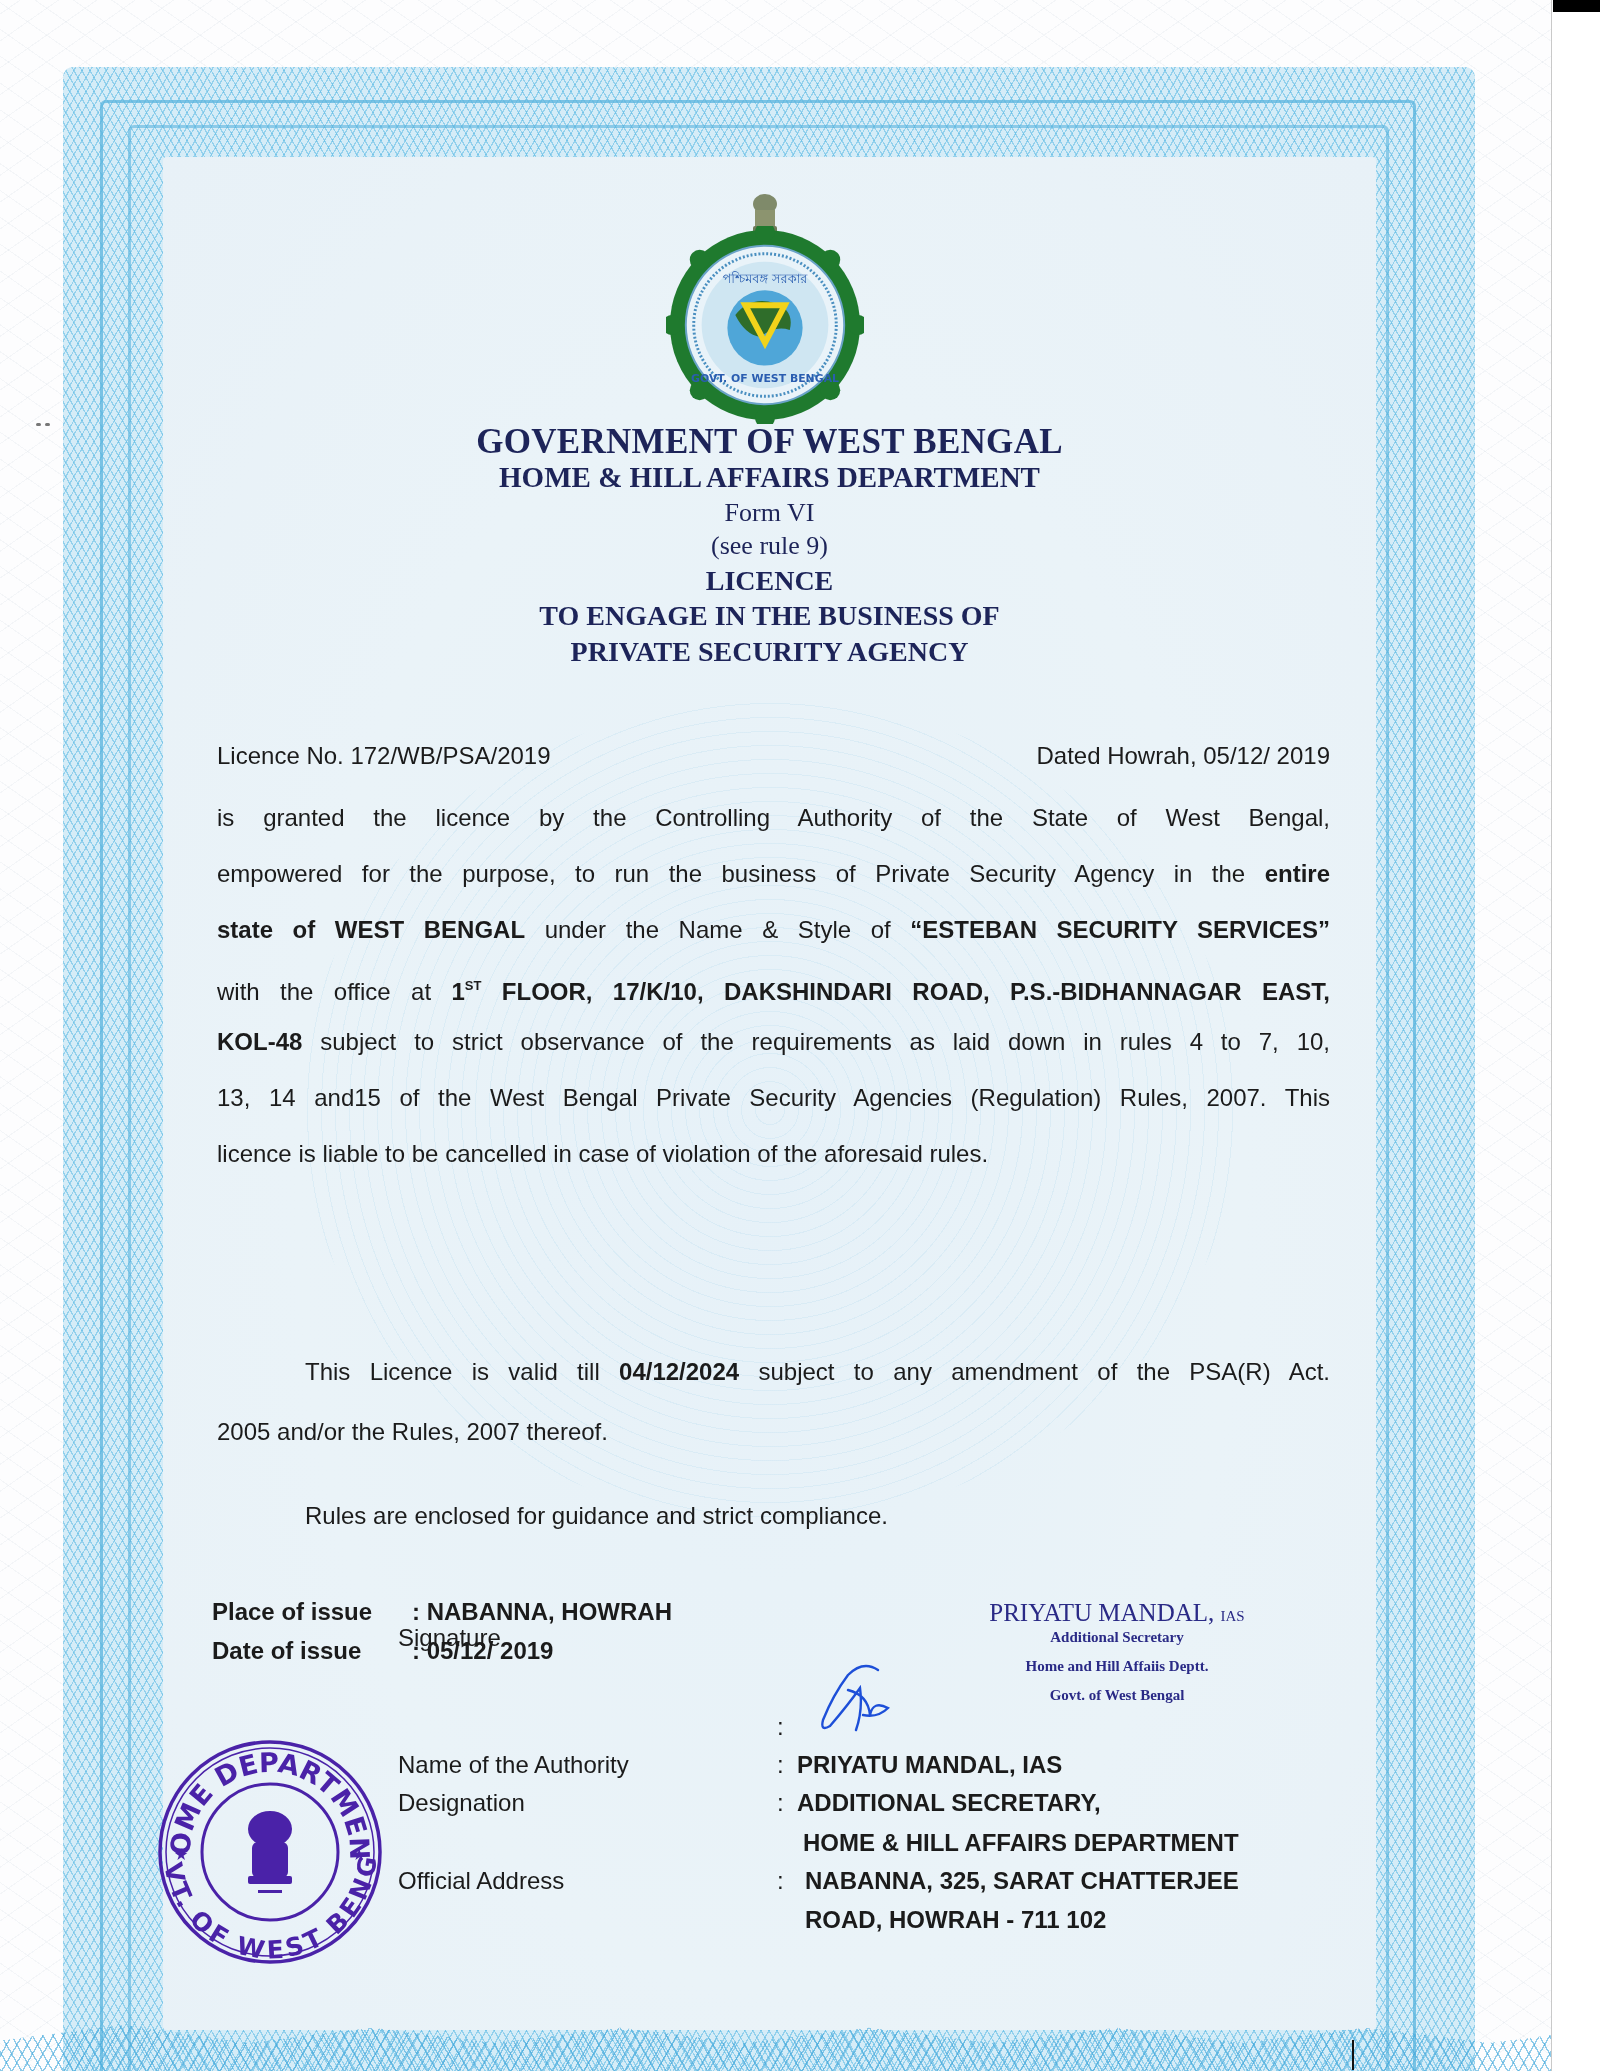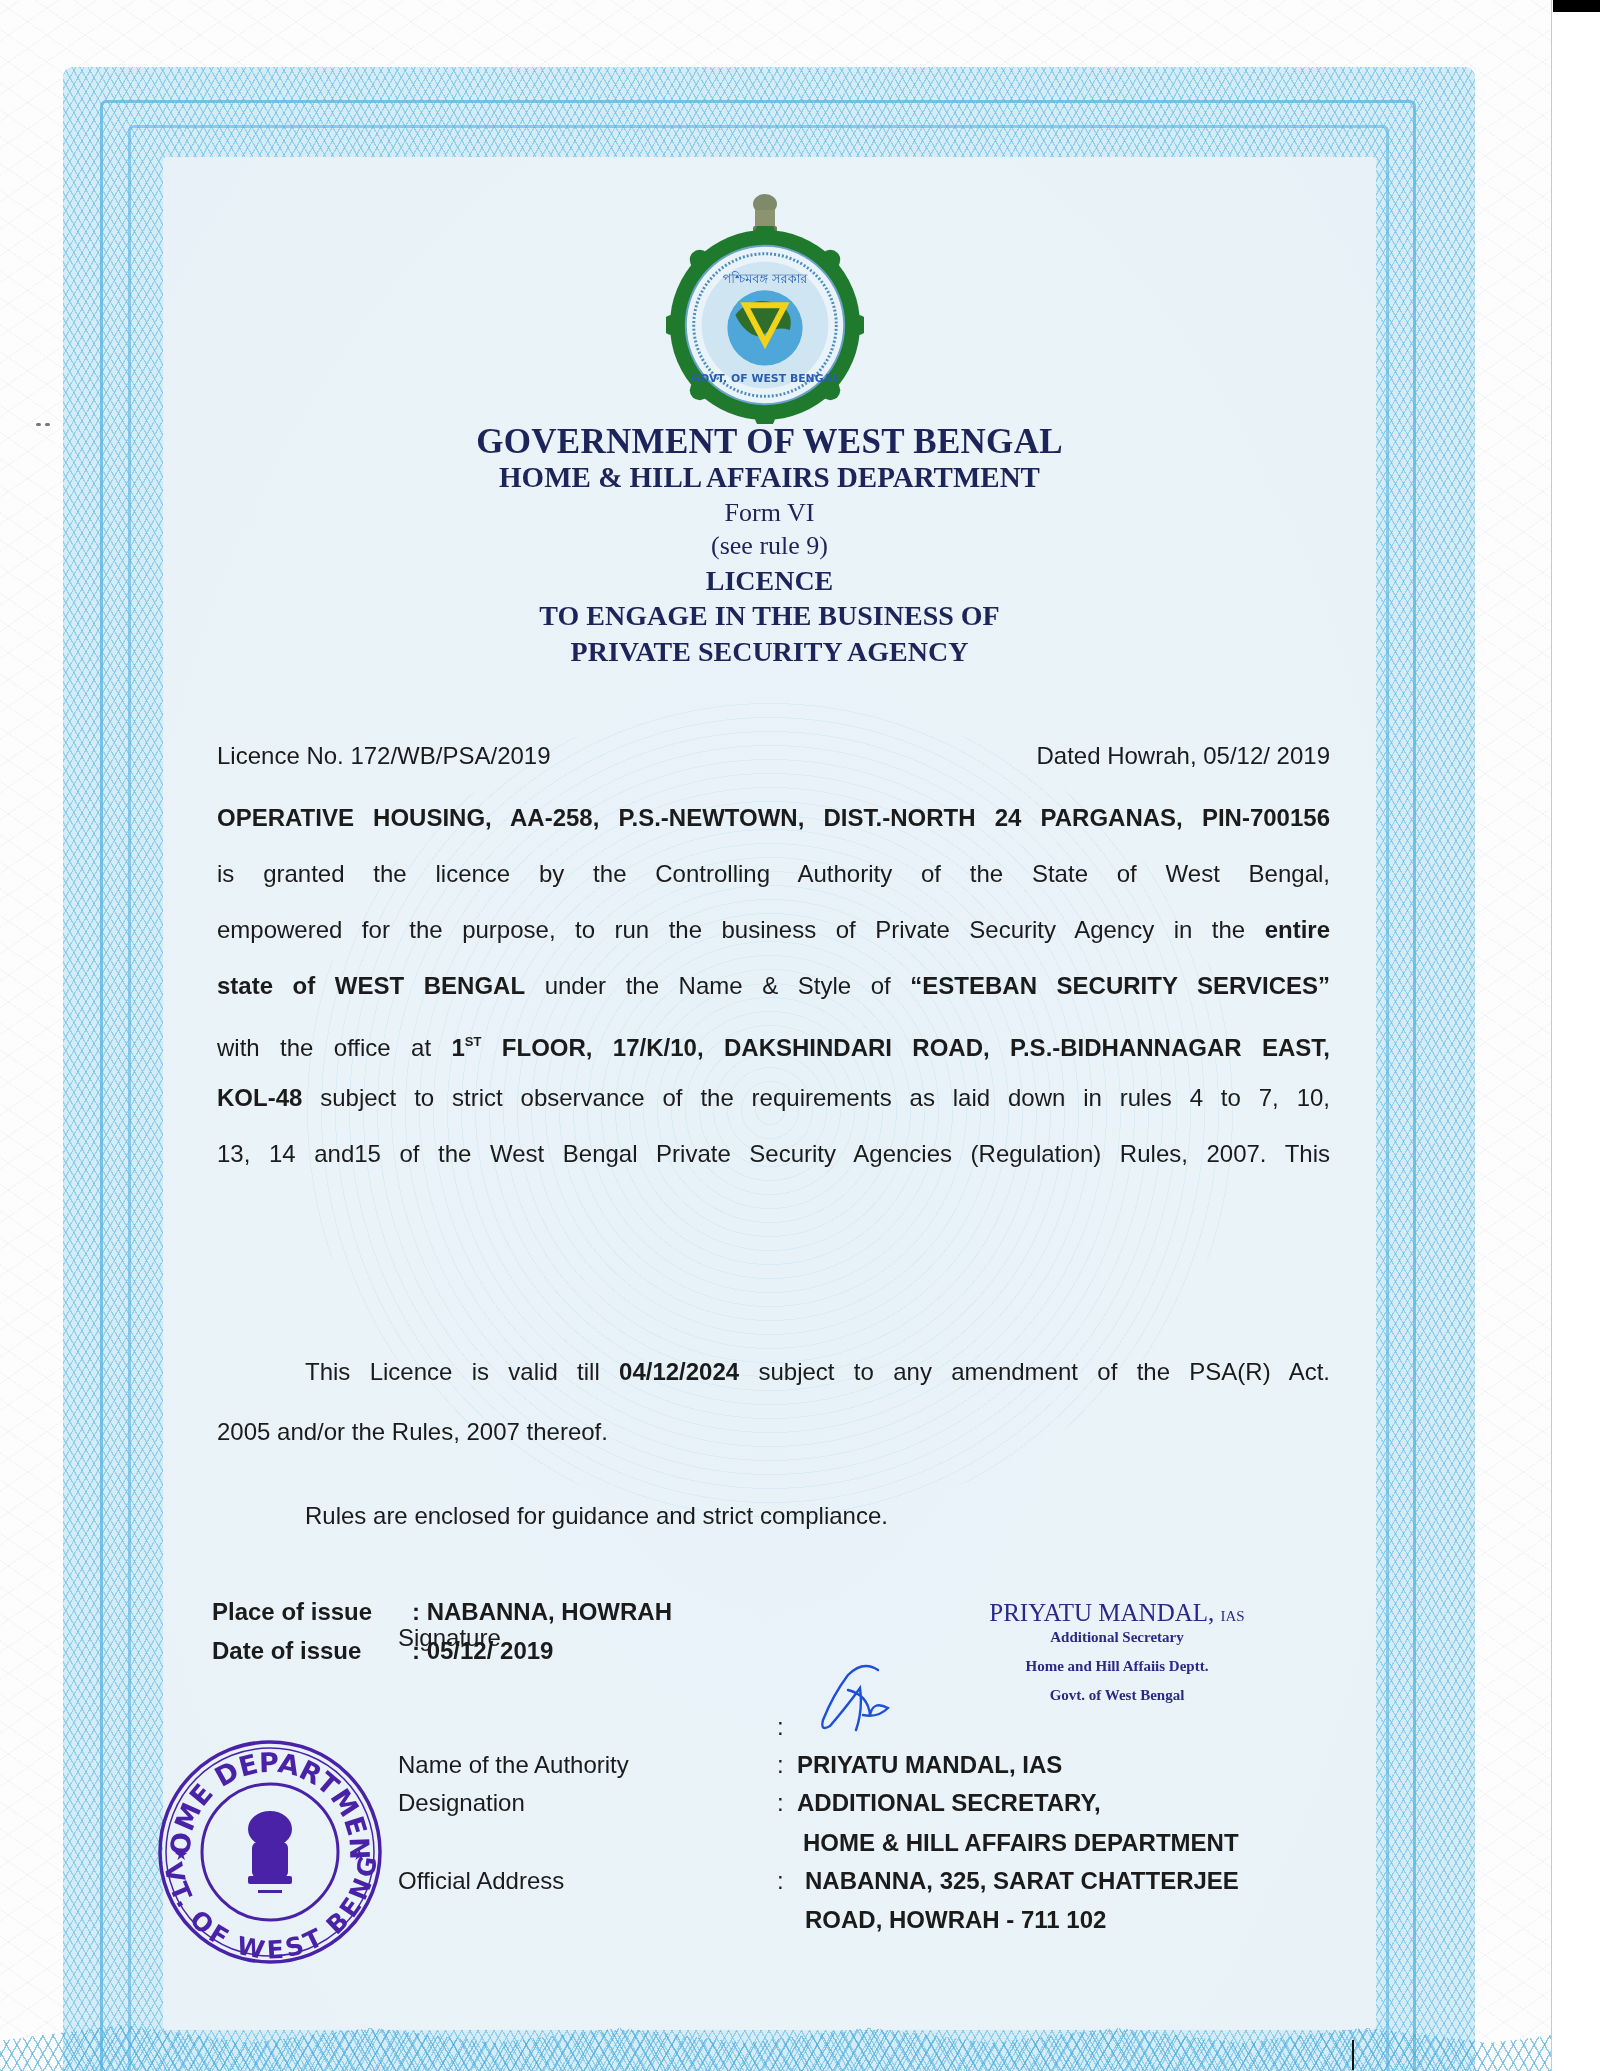--- a/index.html
+++ b/index.html
@@ -167,27 +167,27 @@
 <div class="heading h-licence">LICENCE</div>
 <div class="heading h-engage">TO ENGAGE IN THE BUSINESS OF</div>
 <div class="heading h-psa">PRIVATE SECURITY AGENCY</div>
 
 <div class="row lic-no">
   <span class="l">Licence No. 172/WB/PSA/2019</span>
   <span class="r">Dated Howrah, 05/12/ 2019</span>
 </div>
 
 <div class="body-text para1">
-  <span class="line b">OPERATIVE HOUSING, AA-258, P.S.-NEWTOWN, DIST.-NORTH 24 PARGANAS, PIN-700156</span>
   <span class="line">is granted the licence by the Controlling Authority of the State of West Bengal,</span>
   <span class="line"><span>empowered for the purpose, to run the business of Private Security Agency in the </span><span class="b">entire</span></span>
   <span class="line"><span class="b">state  of  WEST BENGAL</span><span> under the Name &amp; Style of </span><span class="b">“ESTEBAN SECURITY SERVICES”</span></span>
   <span class="line"><span>with the office at </span><span class="b">1</span><sup class="st">ST</sup><span class="b"> FLOOR, 17/K/10, DAKSHINDARI ROAD, P.S.-BIDHANNAGAR EAST,</span></span>
   <span class="line"><span class="b">KOL-48</span><span> subject to strict observance of the requirements as laid down in rules 4 to 7, 10,</span></span>
   <span class="line">13, 14 and15 of the West Bengal Private Security Agencies (Regulation) Rules, 2007. This</span>
+  <span class="line last">licence is liable to be cancelled in case of violation of the aforesaid rules.</span>
 </div>
 
 <div class="body-text para2">
   <span class="line indent"><span>This Licence is valid till </span><span class="b">04/12/2024</span><span> subject to any amendment of the PSA(R) Act.</span></span>
   <span class="line">2005 and/or the Rules, 2007 thereof.</span>
 </div>
 <div class="para3">Rules are enclosed for guidance and strict compliance.</div>
 
 <div class="issue issue-place">
   <span class="k">Place of issue</span><span>: NABANNA, HOWRAH</span>

